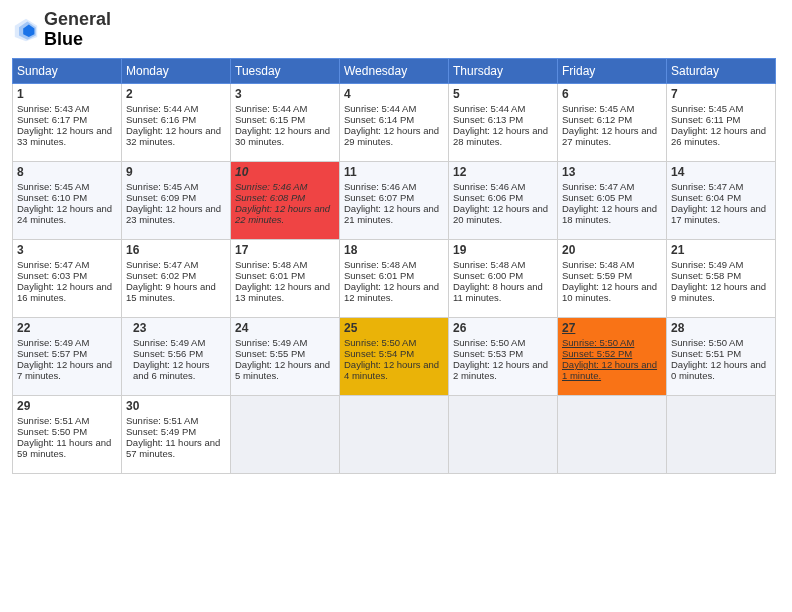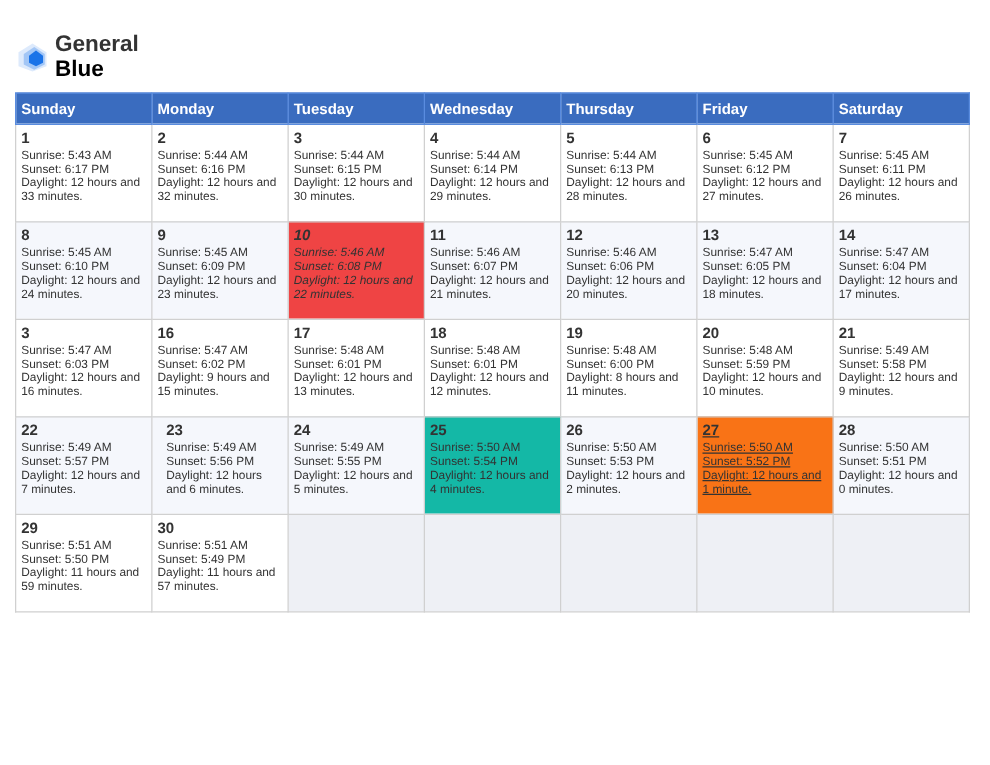--- a/index.html
+++ b/index.html
@@ -6,21 +6,20 @@
     body {
       font-family: Arial, sans-serif;
       background: #fff;
       width: 792px;
       height: 612px;
       overflow: hidden;
     }
     .container {
       width: 788px;
       padding: 10px 12px;
-      margin-top: 16px;
     }
     .header {
       display: flex;
       justify-content: space-between;
       align-items: flex-start;
       margin-bottom: 8px;
     }
     .logo {
       display: flex;
       align-items: center;
@@ -51,21 +50,21 @@
     }
     table {
       width: 100%;
       border-collapse: collapse;
       table-layout: fixed;
     }
     th {
       background-color: #3a6cbf;
       color: #fff;
       font-size: 12px;
-      font-weight: bold;
+      font-weight: normal;
       padding: 5px 4px;
       text-align: left;
       border: 1px solid #5a8cdf;
     }
     td {
       vertical-align: top;
       padding: 3px 4px;
       border: 1px solid #d0d0d0;
       font-size: 9.5px;
       color: #333;
@@ -143,21 +142,21 @@
           <td><span class="day-num">17</span><span>Sunrise: 5:48 AM</span><br><span>Sunset: 6:01 PM</span><br><span>Daylight: 12 hours and 13 minutes.</span></td>
           <td><span class="day-num">18</span><span>Sunrise: 5:48 AM</span><br><span>Sunset: 6:01 PM</span><br><span>Daylight: 12 hours and 12 minutes.</span></td>
           <td><span class="day-num">19</span><span>Sunrise: 5:48 AM</span><br><span>Sunset: 6:00 PM</span><br><span>Daylight: 8 hours and 11 minutes.</span></td>
           <td><span class="day-num">20</span><span>Sunrise: 5:48 AM</span><br><span>Sunset: 5:59 PM</span><br><span>Daylight: 12 hours and 10 minutes.</span></td>
           <td><span class="day-num">21</span><span>Sunrise: 5:49 AM</span><br><span>Sunset: 5:58 PM</span><br><span>Daylight: 12 hours and 9 minutes.</span></td>
         </tr>
         <tr>
           <td style="background: rgb(245, 247, 252);"><span class="day-num">22</span><span>Sunrise: 5:49 AM</span><br><span>Sunset: 5:57 PM</span><br><span>Daylight: 12 hours and 7 minutes.</span></td>
           <td style="background: rgb(245, 247, 252); padding-left: 11px;"><span class="day-num">23</span><span>Sunrise: 5:49 AM</span><br><span>Sunset: 5:56 PM</span><br><span>Daylight: 12 hours and 6 minutes.</span></td>
           <td style="background: rgb(245, 247, 252);"><span class="day-num">24</span><span>Sunrise: 5:49 AM</span><br><span>Sunset: 5:55 PM</span><br><span>Daylight: 12 hours and 5 minutes.</span></td>
-          <td style="background: #14b8a6;"><span class="day-num">25</span><span>Sunrise: 5:50 AM</span><br><span>Sunset: 5:54 PM</span><br><span>Daylight: 12 hours and 4 minutes.</span></td>
+          <td style="background: #eab308;"><span class="day-num">25</span><span>Sunrise: 5:50 AM</span><br><span>Sunset: 5:54 PM</span><br><span>Daylight: 12 hours and 4 minutes.</span></td>
           <td style="background: rgb(245, 247, 252);"><span class="day-num">26</span><span>Sunrise: 5:50 AM</span><br><span>Sunset: 5:53 PM</span><br><span>Daylight: 12 hours and 2 minutes.</span></td>
           <td style="background: #f97316; text-decoration: underline;"><span class="day-num">27</span><span>Sunrise: 5:50 AM</span><br><span>Sunset: 5:52 PM</span><br><span>Daylight: 12 hours and 1 minute.</span></td>
           <td style="background: rgb(245, 247, 252);"><span class="day-num">28</span><span>Sunrise: 5:50 AM</span><br><span>Sunset: 5:51 PM</span><br><span>Daylight: 12 hours and 0 minutes.</span></td>
         </tr>
         <tr>
           <td><span class="day-num">29</span><span>Sunrise: 5:51 AM</span><br><span>Sunset: 5:50 PM</span><br><span>Daylight: 11 hours and 59 minutes.</span></td>
           <td><span class="day-num">30</span><span>Sunrise: 5:51 AM</span><br><span>Sunset: 5:49 PM</span><br><span>Daylight: 11 hours and 57 minutes.</span></td>
           <td style="background: rgb(238, 240, 245);"></td>
           <td style="background: rgb(238, 240, 245);"></td>
           <td style="background: rgb(238, 240, 245);"></td>

